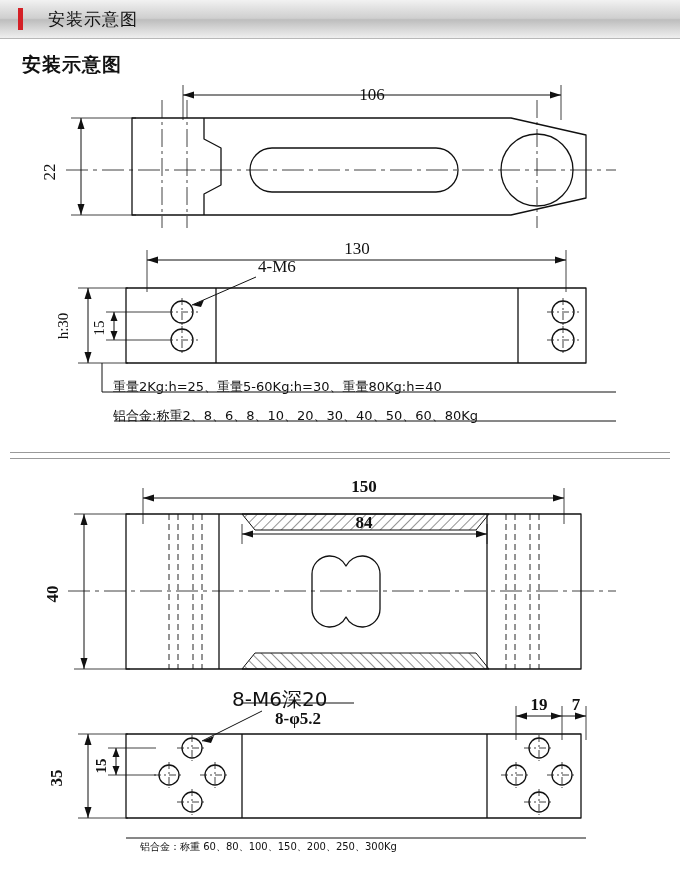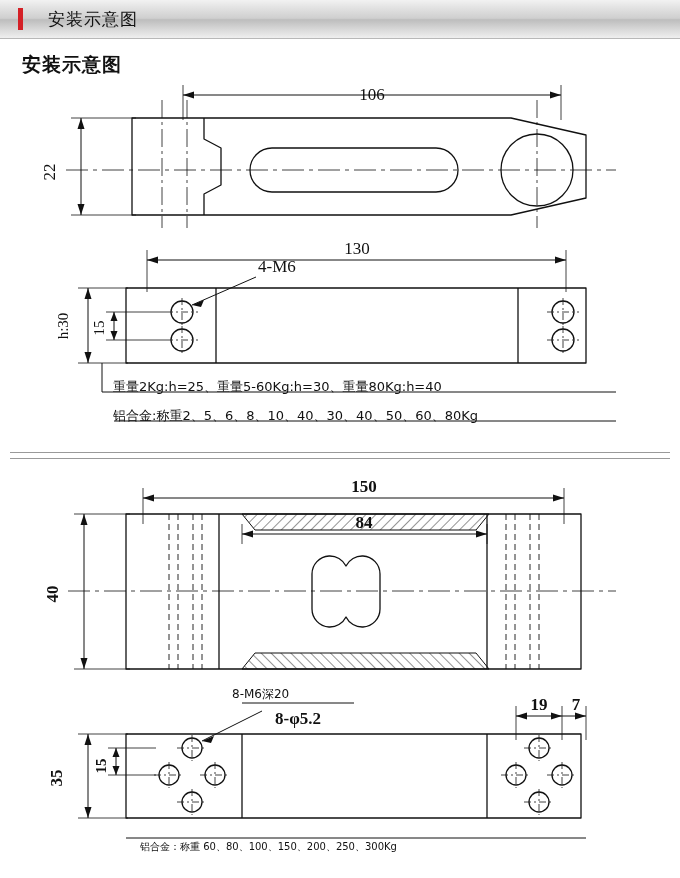--- a/index.html
+++ b/index.html
@@ -188,21 +188,21 @@
       <text class="dim-label" x="366" y="100" text-anchor="middle">106</text>
       <text class="dim-label" x="49" y="172" text-anchor="middle" transform="rotate(-90 49 172)">22</text>
       <text class="dim-label" x="351" y="254" text-anchor="middle">130</text>
       <text class="dim-label-sm" x="62" y="326" text-anchor="middle" transform="rotate(-90 62 326)">h:30</text>
       <text class="dim-label-sm" x="98" y="328" text-anchor="middle" transform="rotate(-90 98 328)">15</text>
       <text class="dim-label" x="252" y="272" text-anchor="start">4-M6</text>
     </svg>
   </div>
 
   <div class="note" style="left:113px; top:378px;">重量2Kg:h=25、重量5-60Kg:h=30、重量80Kg:h=40</div>
-  <div class="note" style="left:113px; top:407px;">铝合金:称重2、5、6、8、10、40、30、40、50、60、80Kg</div>
+  <div class="note" style="left:113px; top:407px;">铝合金:称重2、8、6、8、10、20、30、40、50、60、80Kg</div>
 
   <div class="svgwrap" style="top:458px;font-weight:bold;">
     <svg width="680" height="420" viewBox="0 0 680 420">
       <defs>
         <pattern id="hatch" width="7" height="7" patternUnits="userSpaceOnUse" patternTransform="rotate(45)">
           <line x1="0" y1="0" x2="0" y2="7" stroke="#111" stroke-width="0.9"></line>
         </pattern>
         <pattern id="hatch2" width="7" height="7" patternUnits="userSpaceOnUse" patternTransform="rotate(-45)">
           <line x1="0" y1="0" x2="0" y2="7" stroke="#111" stroke-width="0.9"></line>
         </pattern>
@@ -323,17 +323,17 @@
       <text class="dim-label" x="358" y="70" text-anchor="middle">84</text>
       <text class="dim-label" x="52" y="136" text-anchor="middle" transform="rotate(-90 52 136)">40</text>
       <text class="dim-label" x="56" y="320" text-anchor="middle" transform="rotate(-90 56 320)">35</text>
       <text class="dim-label-sm" x="100" y="308" text-anchor="middle" transform="rotate(-90 100 308)">15</text>
       <text class="dim-label" x="533" y="252" text-anchor="middle">19</text>
       <text class="dim-label" x="570" y="252" text-anchor="middle">7</text>
       <text class="dim-label" x="292" y="266" text-anchor="middle">8-φ5.2</text>
     </svg>
   </div>
 
-  <div class="note" style="left:232px; top:686px; font-size:12px;">8-M6深20</div>
+  <div class="note" style="left:232px; top:686px; font-size:20px;">8-M6深20</div>
 
   <div class="note" style="left:140px; top:840px; font-size:10px;">铝合金：称重 60、80、100、150、200、250、300Kg</div>
 
 </div>
 
 </body></html>

